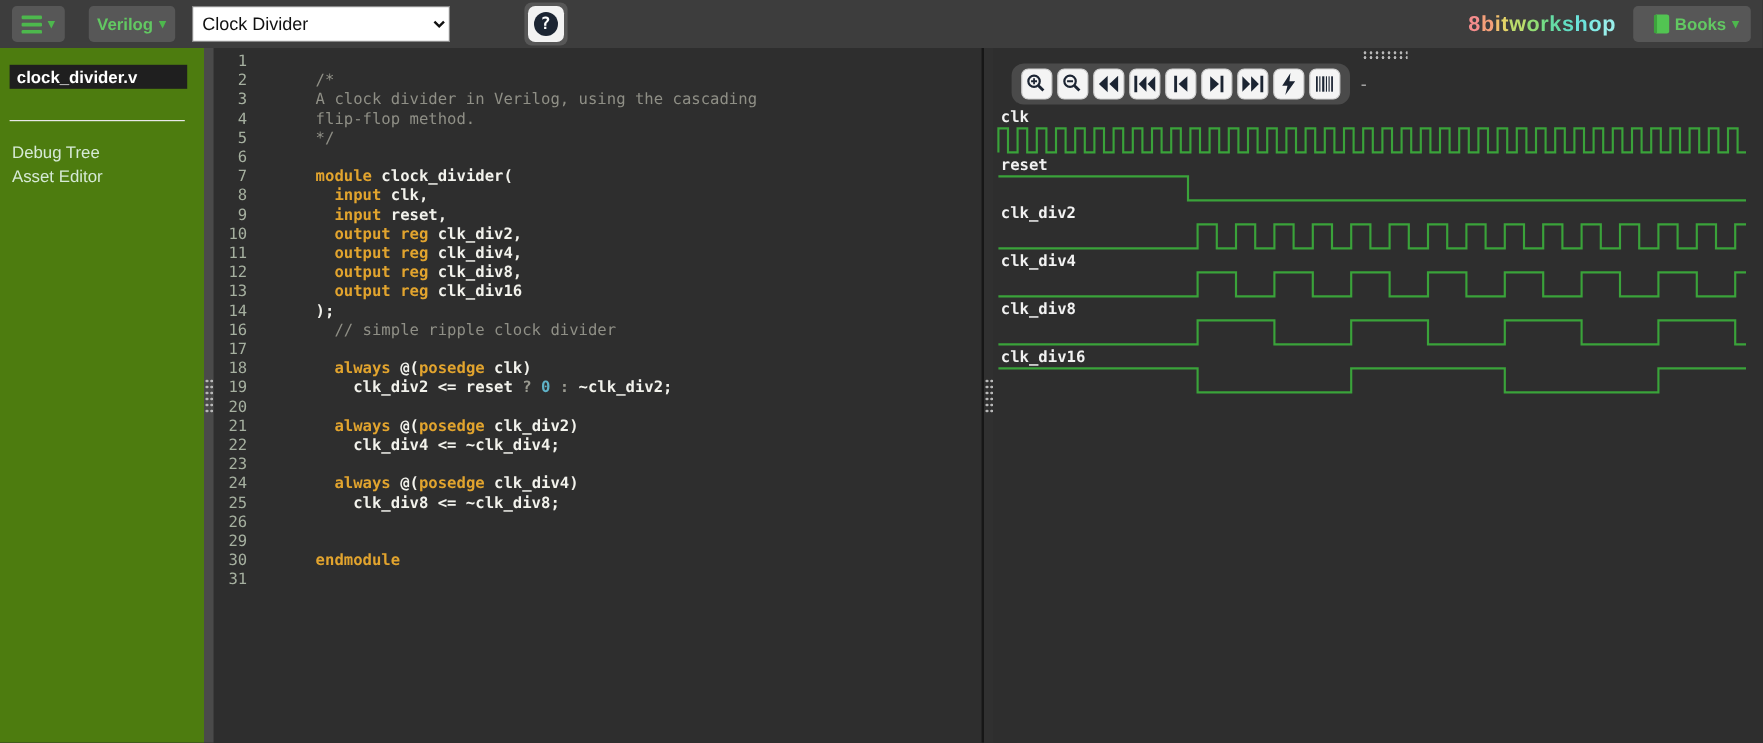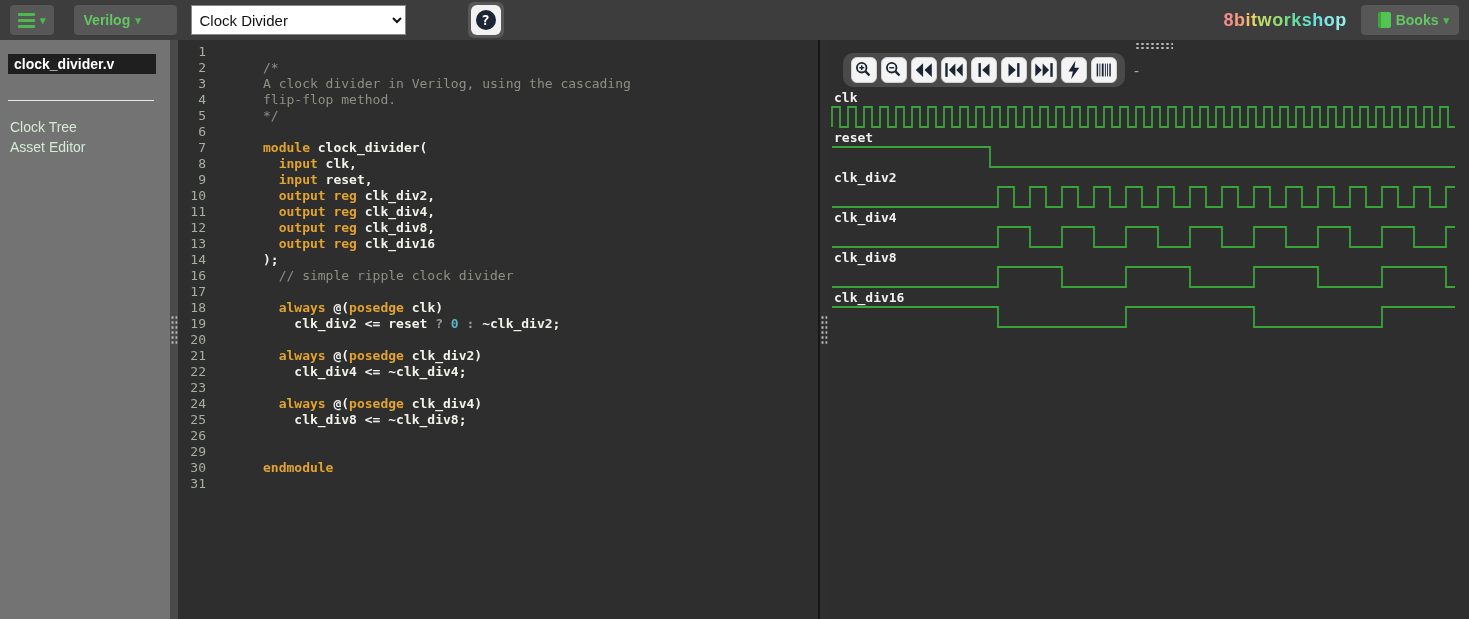--- a/index.html
+++ b/index.html
@@ -8,39 +8,39 @@
 
   
   .topbar { height:40px; background:#3d3d3d; display:flex; align-items:center; }
   .tb-btn { background:#575757; border:none; border-radius:4px; height:30px;
             display:flex; align-items:center; gap:5px; padding:0 10px;
             color:#62c862; font-size:14px; font-weight:bold; cursor:pointer; }
   .menu-btn { margin-left:10px; padding:0 8px; }
   .burger { display:inline-flex; flex-direction:column; gap:3px; }
   .burger i { display:block; width:17px; height:3px; background:#4db84d; border-radius:1px; }
   .caret { color:#4db84d; font-size:11px; line-height:1; }
-  .platform-btn { margin-left:20px; width:103px; justify-content:flex-start; }
+  .platform-btn { margin-left:20px; width:72px; justify-content:center; }
   .proj-select { margin-left:14px; width:215px; height:30px; font-size:15px;
                  font-family:"Liberation Sans",sans-serif; color:#111; background:#fff;
                  border:1px solid #888; padding:0 4px; }
   .help-wrap { margin-left:62px; background:#575757; border-radius:6px; padding:3px; }
   .help-btn { width:30px; height:30px; background:#f2f2f2; border:none; border-radius:6px;
               display:flex; align-items:center; justify-content:center; cursor:pointer; }
   .help-circle { width:20px; height:20px; background:#1c2533; color:#fff; border-radius:50%;
                  font-size:14px; font-weight:bold; display:flex; align-items:center;
                  justify-content:center; font-family:"DejaVu Sans Mono",monospace; }
   .logo { margin-left:auto; font-size:18px; font-weight:bold; letter-spacing:.5px;
           cursor:pointer; }
   .books-btn { margin:0 10px 0 14px;padding-left:17px; }
   .book-icon { display:inline-block; width:13px; height:16px; background:#52c452;
                border-radius:2px; border-left:3px solid #3da33d; }
 
   
   .main { display:flex; height:579px; }
-  .sidebar { width:170px; background:#737373; flex:none; padding-top:14px; }
+  .sidebar { width:170px; background:#4d7c0f; flex:none; padding-top:14px; }
   .file-item { margin:0 8px; background:#1f1f1f; color:#fff; font-weight:bold;
                font-size:14px; padding:2px 6px; width:148px; cursor:pointer; }
   .side-rule { border:none; border-top:1px solid #e8e8e8; margin:26px 8px 0 8px; width:146px; }
   .side-links { margin:16px 10px 0 10px; }
   .side-link { color:#d6ead6; font-size:14px; line-height:20px; cursor:pointer; }
 
   .strip { flex:none; position:relative; }
   .strip-1 { width:8px; background:#4a4a4a; }
   .strip-2 { width:10px; background:#303030; border-left:2px solid #161616; }
   .v-handle { position:absolute; top:50%; left:50%; transform:translate(-50%,-50%);
@@ -109,21 +109,21 @@
     <span class="caret">▾</span>
   </button>
 </div>
 
 <div class="main">
 
   <div class="sidebar">
     <div class="file-item">clock_divider.v</div>
     <hr class="side-rule">
     <div class="side-links">
-      <div class="side-link">Clock Tree</div>
+      <div class="side-link">Debug Tree</div>
       <div class="side-link">Asset Editor</div>
     </div>
   </div>
 
   <div class="strip strip-1">
     <div class="v-handle"></div>
   </div>
 
   <div class="editor" id="editor">
       <div class="code-line"><span class="gutter-num">1</span><span class="line-text">&nbsp;</span></div>

